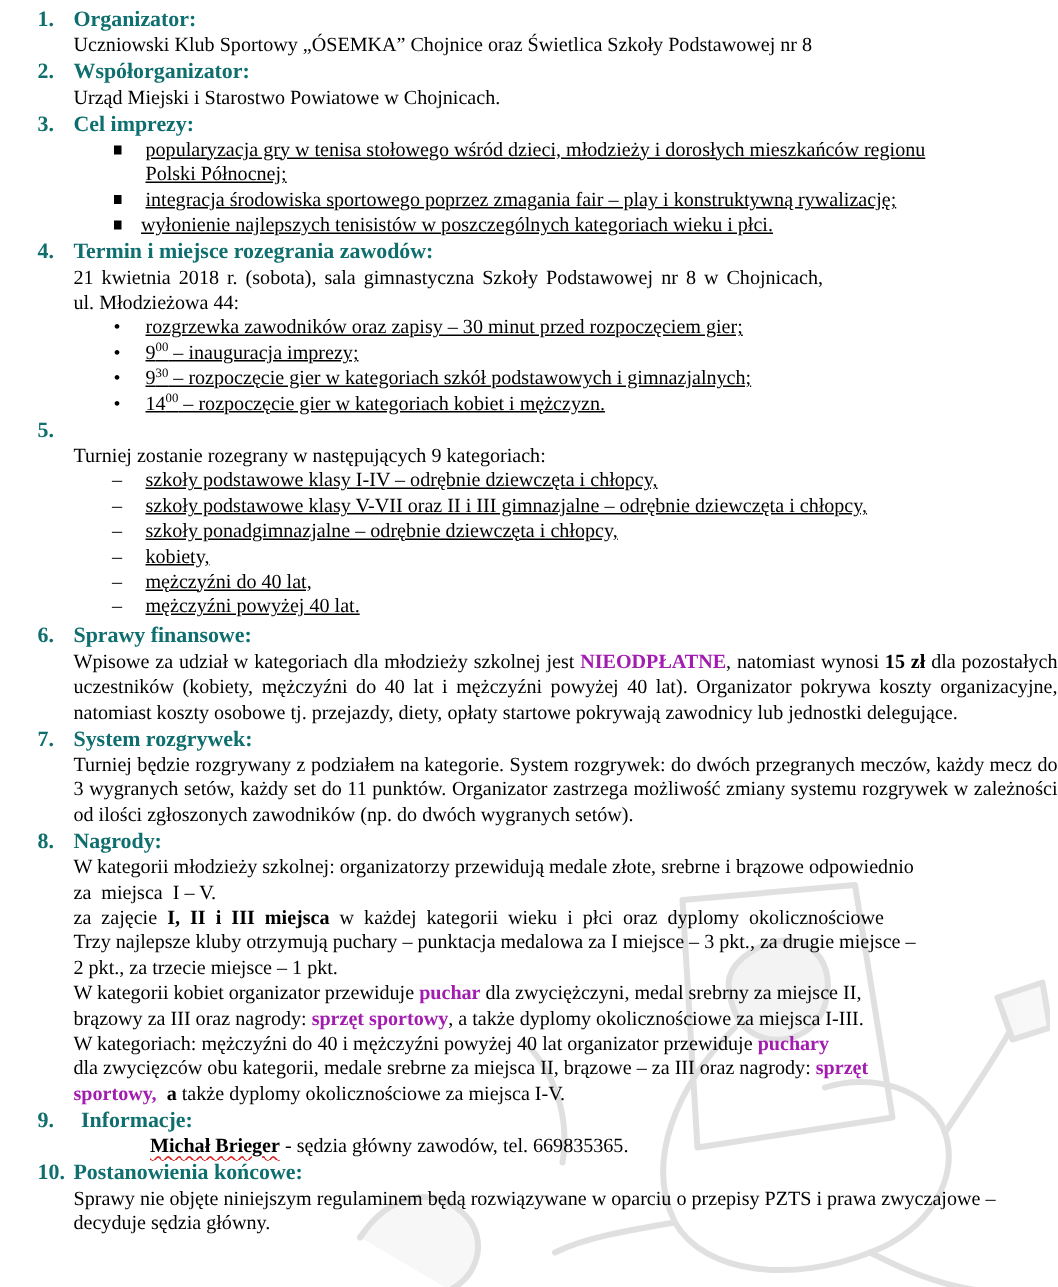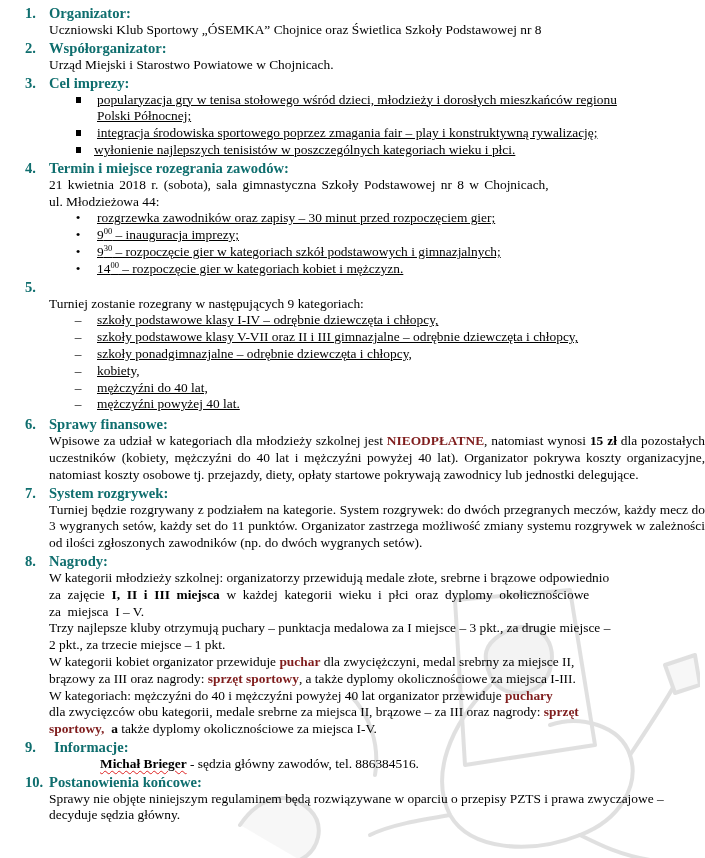--- a/index.html
+++ b/index.html
@@ -21,21 +21,21 @@
   .sec-num { position: absolute; left: 25px; top: 0; }
   .para { padding-left: 49px; }
   .para.just { text-align: justify; }
   .line { white-space: nowrap; }
   ul.blist { list-style: none; margin: 0; padding: 0 0 0 97px; text-decoration: underline; }
   ul.blist li { position: relative; }
   ul.blist li .mark {
     position: absolute; left: -25px; top: 0; width: 12px; text-align: center;
   }
   .sq { display: inline-block; width: 5px; height: 6px; background: #000; vertical-align: middle; margin-top: -2px; }
-  .red { color: #7f1d1d; font-weight: bold; }
+  .red { color: #a21caf; font-weight: bold; }
   .b { font-weight: bold; }
   sup { font-size: 8.5px; line-height: 0; vertical-align: 5px; }
   .spell { text-decoration: underline wavy #d22; text-decoration-thickness: 1px; text-underline-offset: 2px; margin-top: 11px; }
   .indent-name { padding-left: 100px; }
 </style>
 </head>
 <body>
 
 <svg class="watermark" viewBox="0 0 500 290" xmlns="http://www.w3.org/2000/svg">
   <g fill="none" stroke="#777" stroke-width="4" stroke-linejoin="round" stroke-linecap="round">
@@ -128,38 +128,38 @@
     <div class="para just">Turniej będzie rozgrywany z podziałem na kategorie. System rozgrywek: do dwóch przegranych meczów, każdy mecz do 3 wygranych setów, każdy set do 11 punktów. Organizator zastrzega możliwość zmiany systemu rozgrywek w zależności od ilości zgłoszonych zawodników (np. do dwóch wygranych setów).</div>
   </div>
 
   <div class="sec">
     <div class="sec-head">
       <span class="sec-num">8.</span>
       <span>Nagrody:</span>
     </div>
     <div class="para">
       <div class="line">W kategorii młodzieży szkolnej: organizatorzy  przewidują medale złote, srebrne i brązowe odpowiednio</div>
+      <div class="line" style="white-space:pre">za  miejsca  I – V.</div>
       <div class="line" style="white-space:pre"><span>za  zajęcie  </span><span class="b">I,  II  i  III  miejsca</span><span>  w  każdej  kategorii  wieku  i  płci  oraz  dyplomy  okolicznościowe</span></div>
-      <div class="line" style="white-space:pre">za  miejsca  I – V.</div>
       <div class="line">Trzy najlepsze kluby otrzymują puchary – punktacja medalowa za I miejsce – 3 pkt., za drugie miejsce –</div>
       <div class="line">2 pkt., za trzecie miejsce – 1 pkt.</div>
       <div class="line"><span>W kategorii kobiet organizator przewiduje </span><span class="red">puchar</span><span> dla zwyciężczyni, medal srebrny za miejsce II,</span></div>
       <div class="line"><span>brązowy za III oraz nagrody: </span><span class="red">sprzęt sportowy</span><span>, a także dyplomy okolicznościowe za miejsca I-III.</span></div>
       <div class="line"><span>W kategoriach: mężczyźni do 40 i mężczyźni powyżej 40 lat organizator przewiduje </span><span class="red">puchary</span></div>
       <div class="line"><span>dla zwycięzców obu kategorii, medale srebrne za miejsca II, brązowe – za III oraz nagrody: </span><span class="red">sprzęt</span></div>
       <div class="line" style="white-space:pre"><span class="red">sportowy,</span><span class="b">  a</span><span> także dyplomy okolicznościowe za miejsca I-V.</span></div>
     </div>
   </div>
 
   <div class="sec">
     <div class="sec-head" style="padding-left:54px">
       <span class="sec-num">9.</span>
       <span>Informacje:</span>
     </div>
-    <div class="para line indent-name"><span class="b spell">Michał Brieger</span><span> - sędzia główny zawodów, tel. 886384516.</span></div>
+    <div class="para line indent-name"><span class="b spell">Michał Brieger</span><span> - sędzia główny zawodów, tel. 669835365.</span></div>
   </div>
 
   <div class="sec">
     <div class="sec-head">
       <span class="sec-num">10.</span>
       <span>Postanowienia końcowe:</span>
     </div>
     <div class="para" style="padding-right:16px">Sprawy nie objęte niniejszym regulaminem będą rozwiązywane w oparciu o przepisy PZTS i prawa zwyczajowe – decyduje sędzia główny.</div>
   </div>
 

